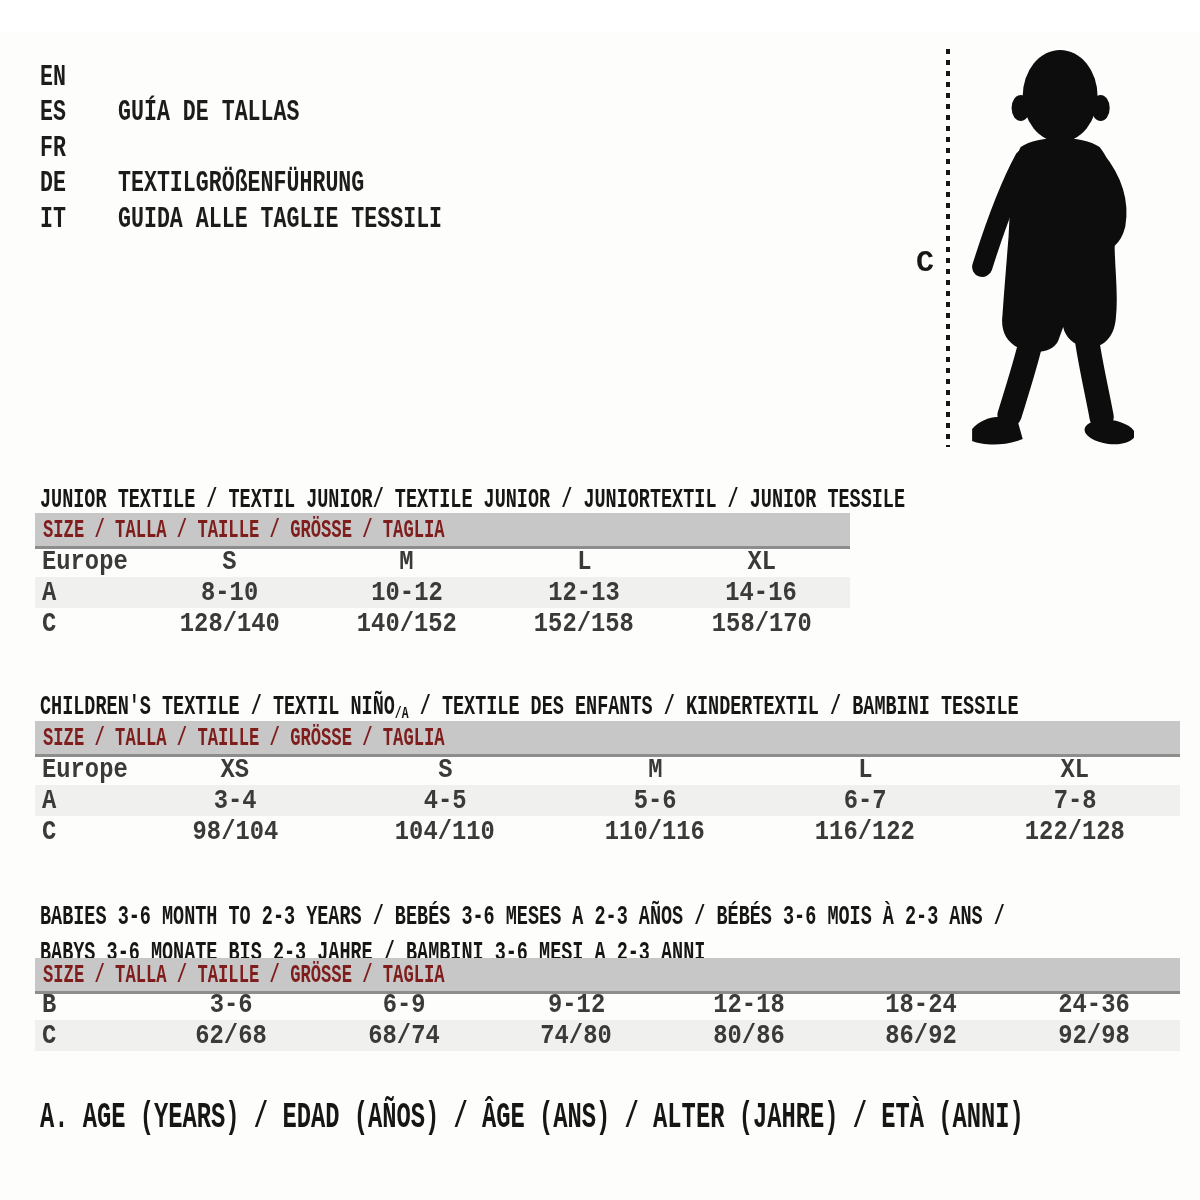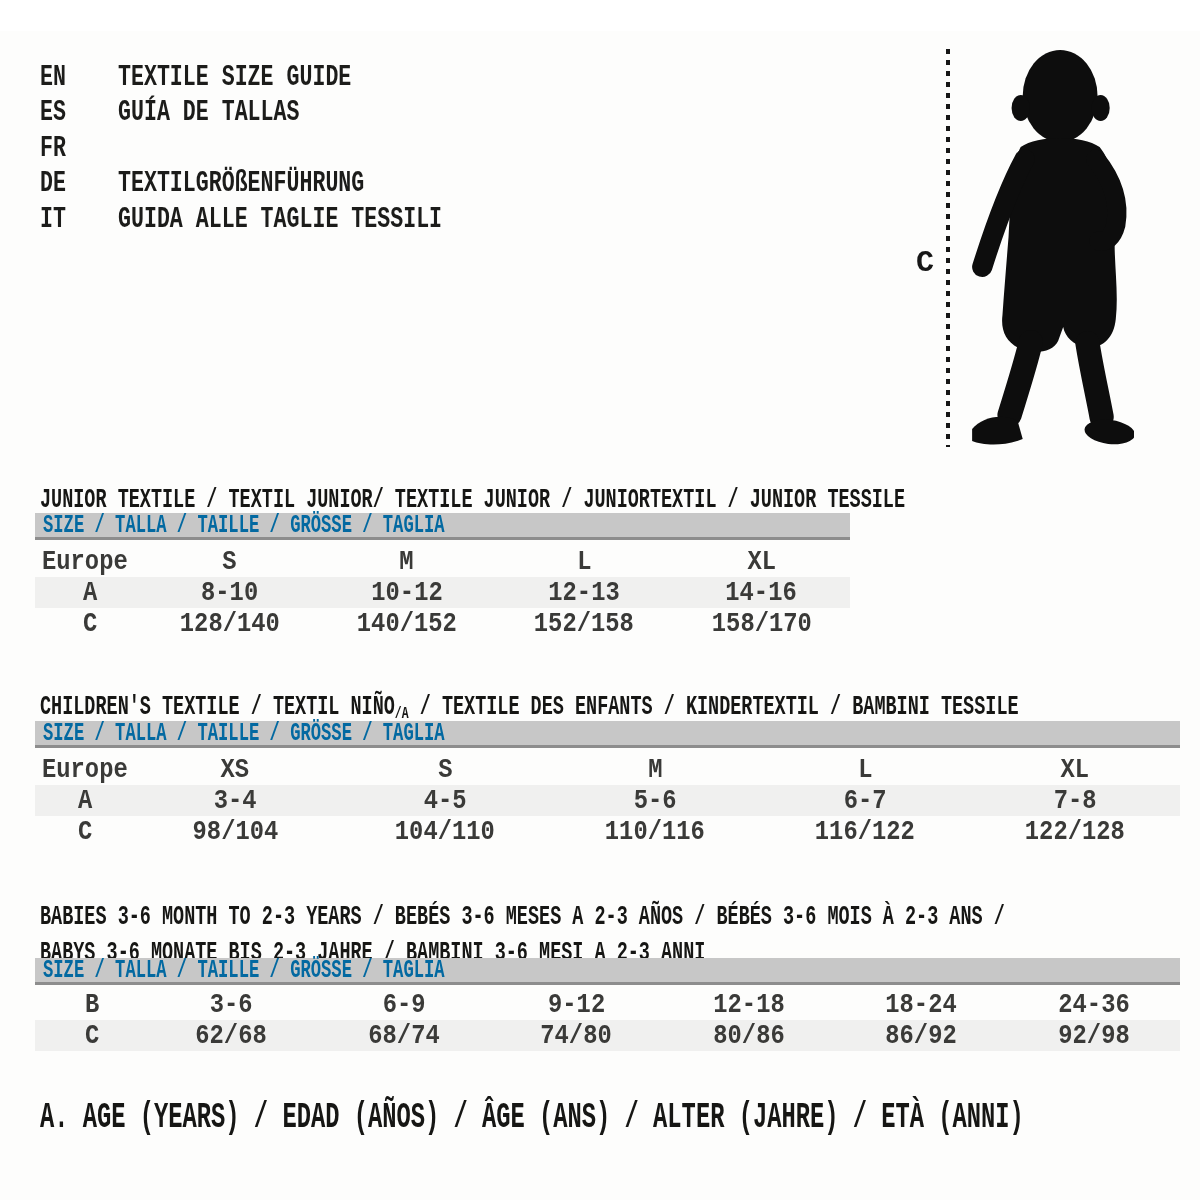--- a/index.html
+++ b/index.html
@@ -27,43 +27,42 @@
   .measure-label { position:absolute; left:908px; top:215px; width:34px; text-align:center; font-size:30px; color:#161616; }
   .silhouette { position:absolute; left:962px; top:16px; width:172px; height:400px; }
 
   
   .section-heading { position:absolute; left:40px; font-size:28px; line-height:28px; color:#161614; }
   .heading-sub { font-size:0.62em; vertical-align:-0.22em; }
   .two-line { line-height:36px; }
 
   
   .size-bar {
-    position:absolute; left:35px; height:27px; background:#c7c7c7;
+    position:absolute; left:35px; height:36px; background:#c7c7c7;
     border-bottom:3px solid #8d8d8d; display:flex; align-items:center;
-    padding-left:8px; box-sizing:border-box; font-size:26px; color:#0369a1;
+    padding-left:8px; box-sizing:border-box; font-size:26px; color:#7f1d1d;
   }
   
   table.size-table { position:absolute; left:35px; border-collapse:collapse; table-layout:fixed; }
   .size-table td { height:30px; padding:0; text-align:center; font-size:28px; font-weight:bold; color:#3a3a38; vertical-align:middle; }
-  .size-table td.rowlabel { text-align:center; padding-left:7px; }
+  .size-table td.rowlabel { text-align:left; padding-left:7px; }
   .size-table tr.alt td { background:#f0f0ef; }
 
   
   .legend { position:absolute; left:40px; top:1072px; }
   .legend-line { height:30px; line-height:30px; font-size:36px; color:#161614; }
 </style>
 </head>
 <body>
 
 <div class="page">
 
   <section class="lang-block">
     <div class="lang-row">
       <span class="lang-code"><span class="sx sx-lang">EN</span></span>
-      <span class="lang-title"><span class="sx sx-lang">TEXTILE SIZE GUIDE</span></span>
     </div>
     <div class="lang-row">
       <span class="lang-code"><span class="sx sx-lang">ES</span></span>
       <span class="lang-title"><span class="sx sx-lang">GUÍA DE TALLAS</span></span>
     </div>
     <div class="lang-row">
       <span class="lang-code"><span class="sx sx-lang">FR</span></span>
     </div>
     <div class="lang-row">
       <span class="lang-code"><span class="sx sx-lang">DE</span></span>

